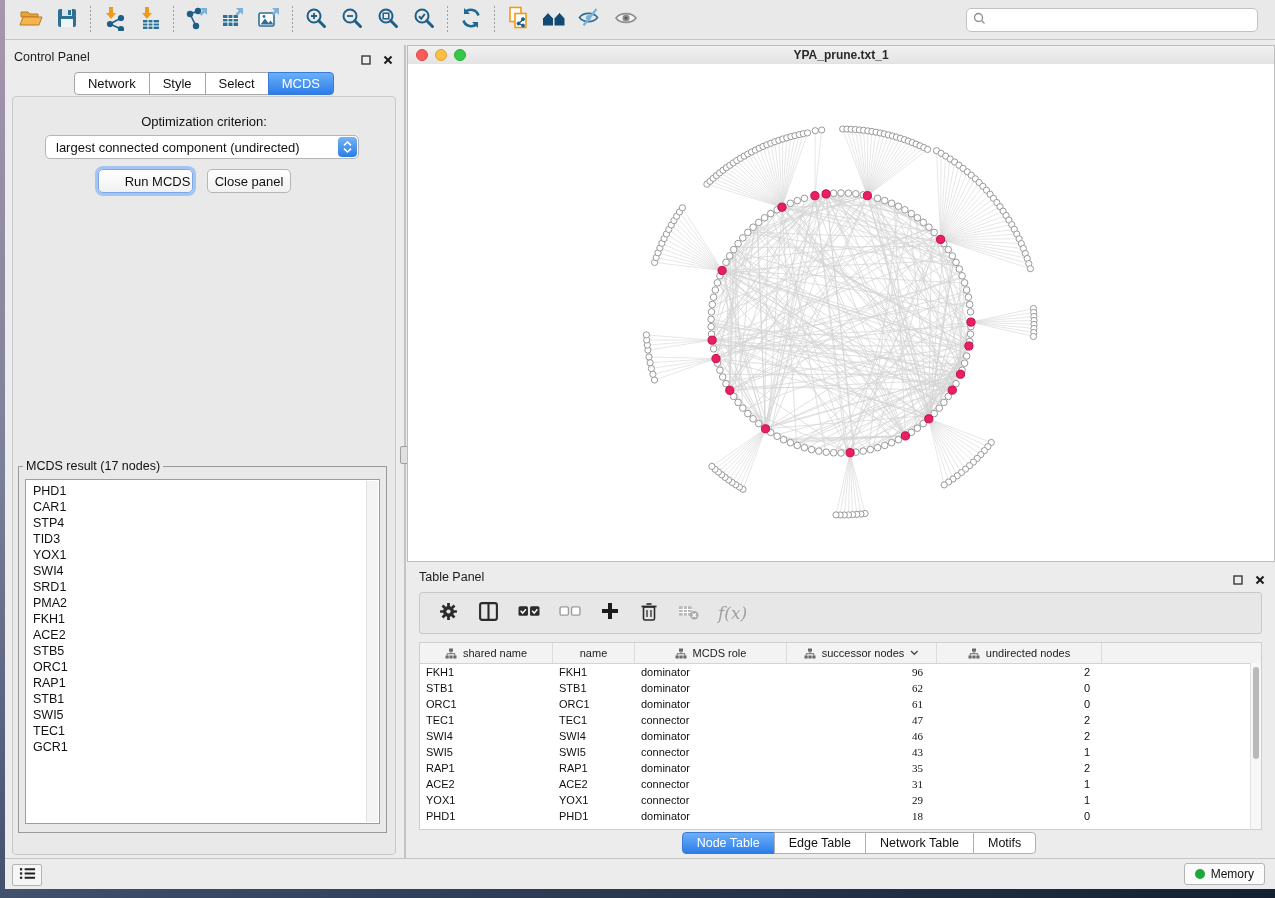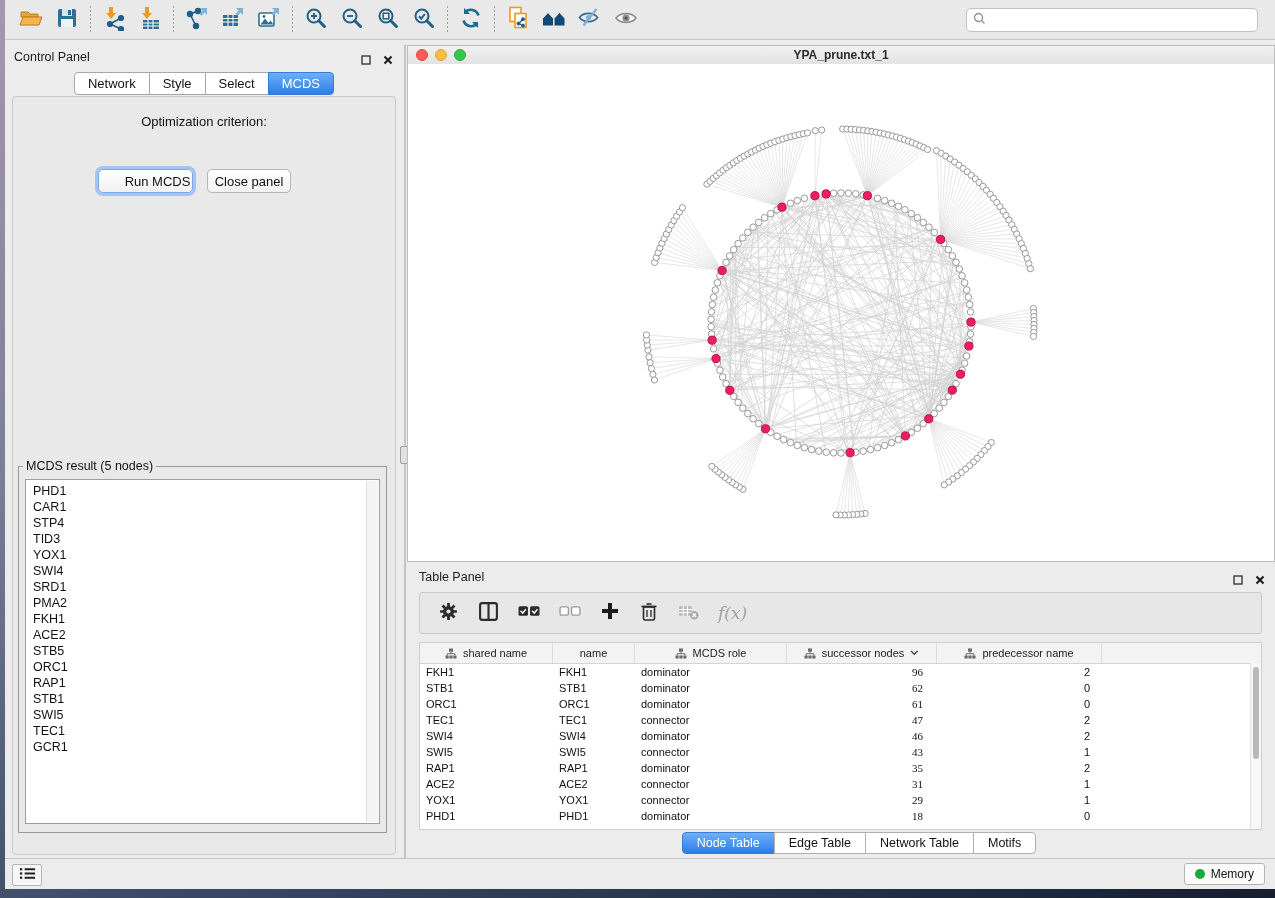--- a/index.html
+++ b/index.html
@@ -250,24 +250,33 @@
   </span>
 </div>
 <div class="ctabs" id="control-tabs">
     <div class="ctab">Network</div>
     <div class="ctab">Style</div>
     <div class="ctab">Select</div>
     <div class="ctab active">MCDS</div>
   </div>
 <div class="cp-content">
   <div class="opt-label">Optimization criterion:</div>
+  <div class="dropdown">
+    <span class="val">largest connected component (undirected)</span>
+    <span class="stepper">
+        <svg width="13" height="14" viewBox="0 0 13 14">
+          <path d="M3 5.3l3.5-3.3L10 5.3" fill="none" stroke="#fff" stroke-width="1.6"></path>
+          <path d="M3 8.7l3.5 3.3L10 8.7" fill="none" stroke="#fff" stroke-width="1.6"></path>
+        </svg>
+      </span>
+  </div>
   <div class="btn focus" style="left:85px;top:72px;width:95px;">Run MCDS</div>
   <div class="btn" style="left:194px;top:72px;width:84px;">Close panel</div>
   <fieldset class="mcds">
-    <legend>MCDS result (5 nodes)</legend>
+    <legend>MCDS result (17 nodes)</legend>
     <div class="listbox">
       <ul id="mcds-list">
           <li>PHD1</li>
           <li>CAR1</li>
           <li>STP4</li>
           <li>TID3</li>
           <li>YOX1</li>
           <li>SWI4</li>
           <li>SRD1</li>
           <li>PMA2</li>
@@ -1043,21 +1052,21 @@
           </svg>
         </div>
         <div class="thcell">
           <svg width="12" height="11" viewBox="0 0 12 11">
             <rect x="4" y="0.5" width="4" height="3.2" fill="#6a6a6a"></rect>
             <path d="M6 3.7v2M2.2 7.5v-1.8h7.6v1.8" stroke="#6a6a6a" fill="none"></path>
             <rect x="0.5" y="7.5" width="3.2" height="3" fill="#6a6a6a"></rect>
             <rect x="4.4" y="7.5" width="3.2" height="3" fill="#6a6a6a"></rect>
             <rect x="8.3" y="7.5" width="3.2" height="3" fill="#6a6a6a"></rect>
           </svg>
-          <span>predecessor name</span>
+          <span>undirected nodes</span>
         </div>
         <div class="thcell"></div>
       </div>
     <div id="table-body">
         <div class="trow">
           <div class="tcell">FKH1</div>
           <div class="tcell">FKH1</div>
           <div class="tcell">dominator</div>
           <div class="tcell num succ">96</div>
           <div class="tcell num pred">2</div>

